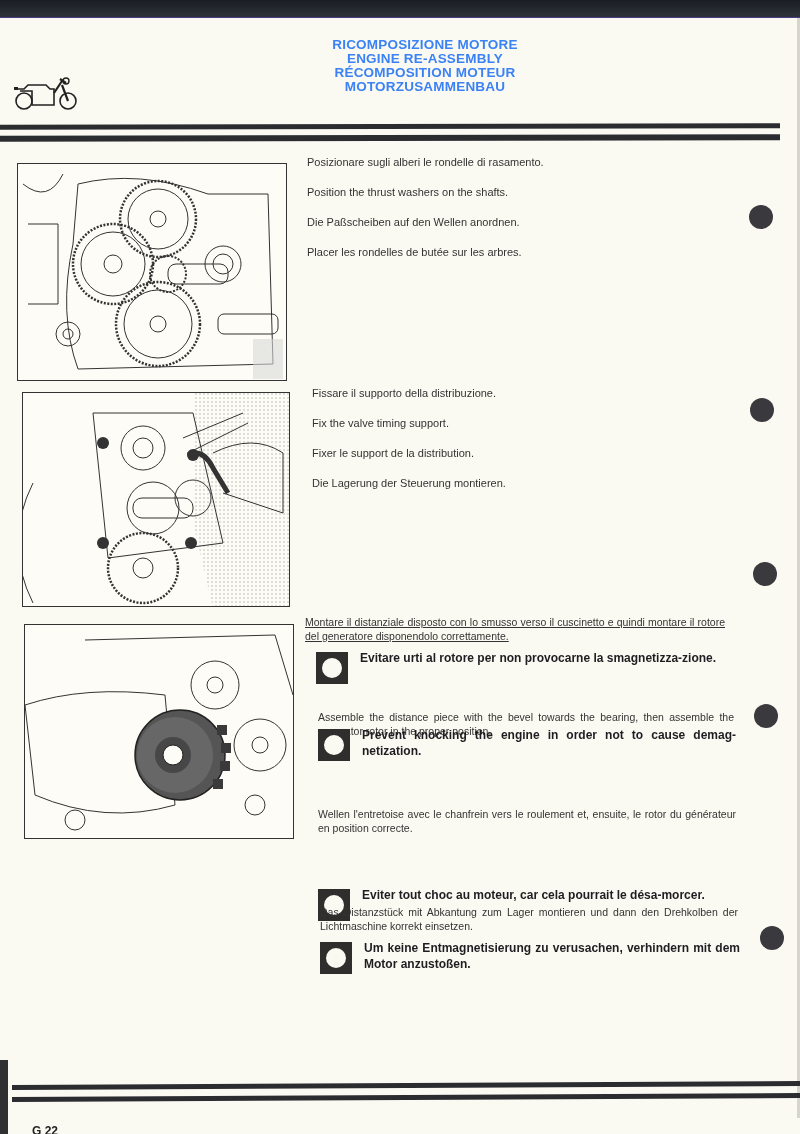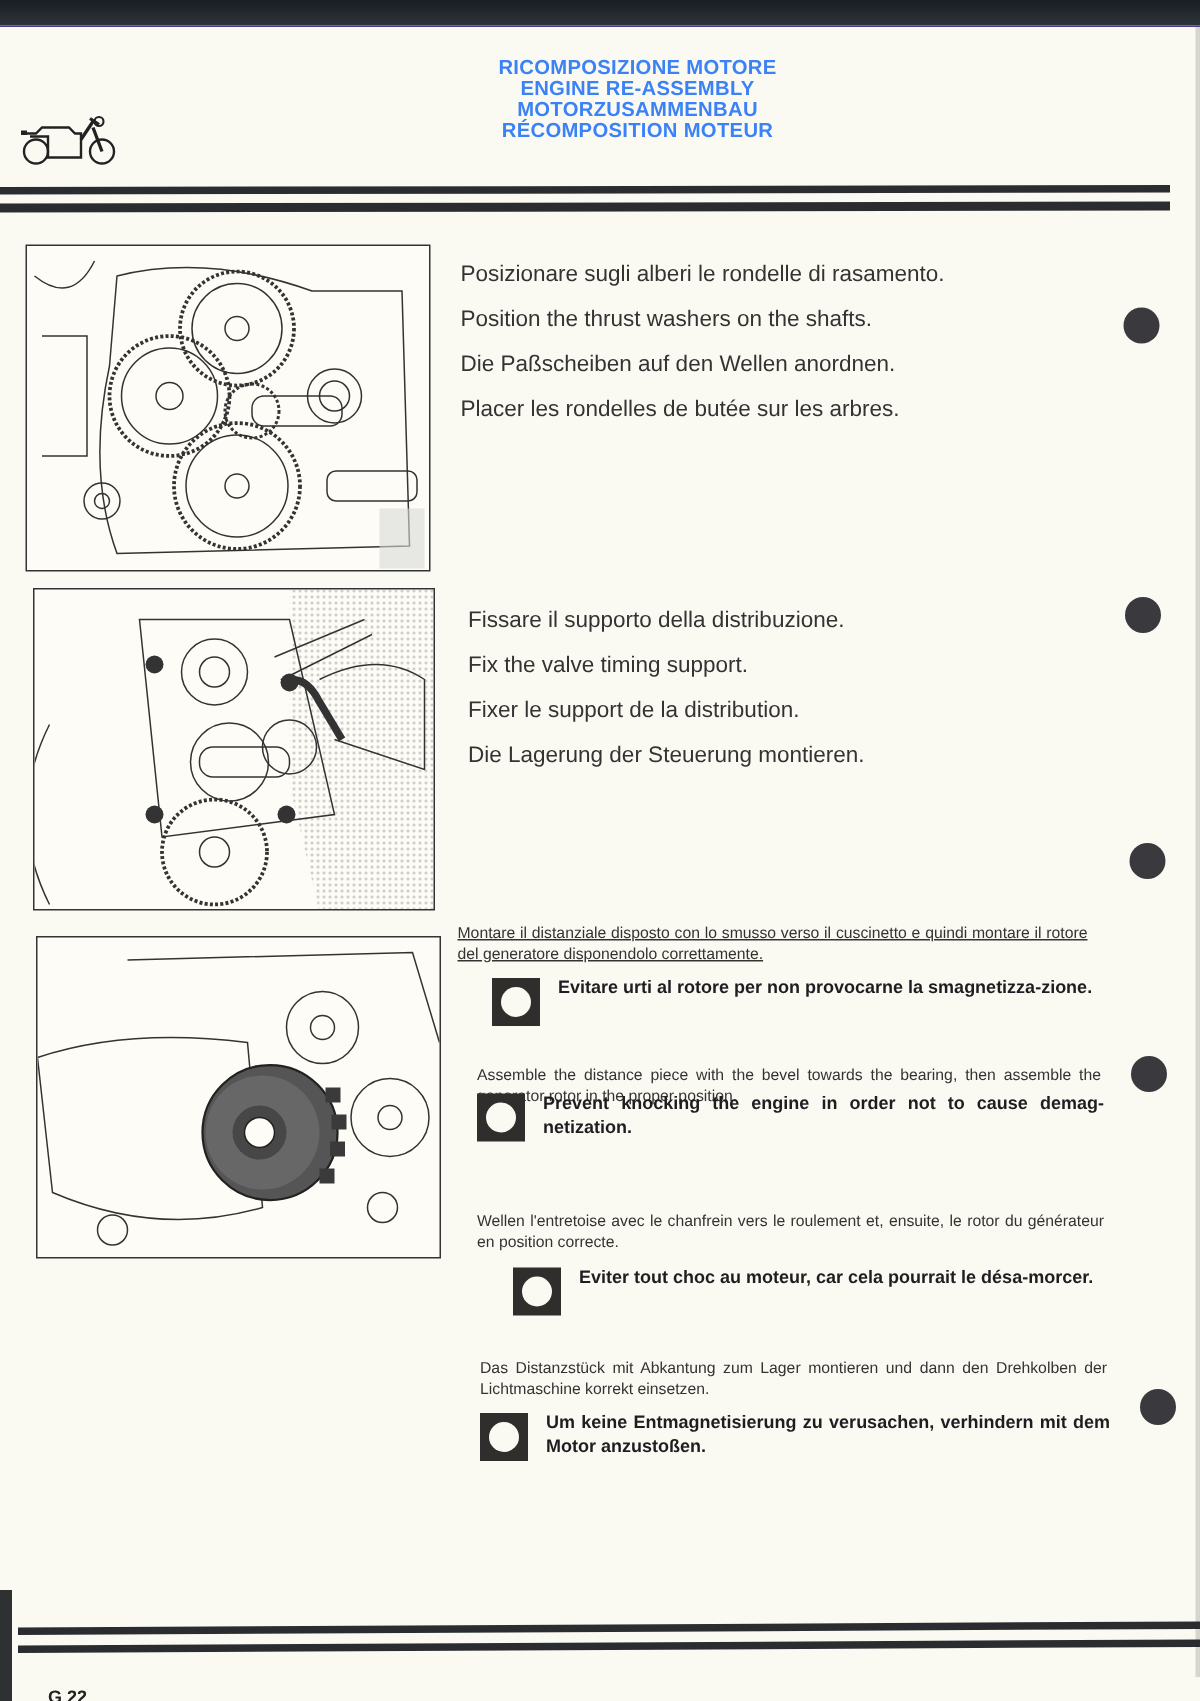--- a/index.html
+++ b/index.html
@@ -39,21 +39,21 @@
     .rule.f1 { left: 12px; top: 1083px; width: 788px; transform: rotate(-0.3deg); }
     .rule.f2 { left: 12px; top: 1095px; width: 788px; transform: rotate(-0.3deg); }
 
     .figure {
       position: absolute; border: 1.5px solid #333; background: #fdfcf6; overflow: hidden;
     }
     .fig1 { left: 17px; top: 163px; width: 270px; height: 218px; }
     .fig2 { left: 22px; top: 392px; width: 268px; height: 215px; }
     .fig3 { left: 24px; top: 624px; width: 270px; height: 215px; }
 
-    .text-block { position: absolute; font-size: 15px; line-height: 13px; color: #333; margin-top: 20px; }
+    .text-block { position: absolute; font-size: 11px; line-height: 13px; color: #333; }
     .text-block p { margin-bottom: 17px; }
     .tb1 { left: 307px; top: 156px; width: 400px; }
     .tb2 { left: 312px; top: 387px; width: 400px; }
 
     .para {
       position: absolute; font-size: 10.5px; line-height: 13.5px; color: #333;
       text-align: justify;
     }
     .warn {
       position: absolute; display: flex; align-items: flex-start;
@@ -91,22 +91,22 @@
   <circle cx="58" cy="26" r="8" fill="none" stroke="#222" stroke-width="1.6"></circle>
   <path d="M6 14 L14 14 L18 10 L36 10 L40 14 L44 14 L44 30 L22 30 L22 16 L10 16" fill="none" stroke="#222" stroke-width="1.6"></path>
   <path d="M44 18 L52 6 M50 4 L56 8 M52 10 L58 26" fill="none" stroke="#222" stroke-width="2.2"></path>
   <circle cx="56" cy="6" r="3" fill="none" stroke="#222" stroke-width="1.4"></circle>
   <rect x="4" y="12" width="4" height="3" fill="#222"></rect>
 </svg>
 
 <div class="header-titles">
   <div>RICOMPOSIZIONE  MOTORE</div>
   <div>ENGINE  RE-ASSEMBLY</div>
+  <div>RÉCOMPOSITION  MOTEUR</div>
   <div>MOTORZUSAMMENBAU</div>
-  <div>RÉCOMPOSITION  MOTEUR</div>
 </div>
 
 <div class="rule h1"></div>
 <div class="rule h2"></div>
 
 <div class="figure fig1">
   <svg width="270" height="218" viewBox="0 0 270 218">
     <g fill="none" stroke="#333" stroke-width="1">
       <path d="M60 20 Q120 5 190 30 L250 30 L255 200 L60 205 Q40 150 55 80 Z"></path>
       <circle cx="140" cy="55" r="38" stroke-dasharray="2 1.5" stroke-width="2.5"></circle>
@@ -194,37 +194,37 @@
     <g fill="#3a3a3a">
       <rect x="192" y="100" width="10" height="10"></rect>
       <rect x="196" y="118" width="10" height="10"></rect>
       <rect x="195" y="136" width="10" height="10"></rect>
       <rect x="188" y="154" width="10" height="10"></rect>
     </g>
   </svg>
 </div>
 
 <div class="para" style="left:305px; top:616px; width:420px;text-decoration:underline;">Montare il distanziale disposto con lo smusso verso il cuscinetto e quindi montare il rotore del generatore disponendolo correttamente.</div>
-<div class="warn" style="left:316px; top:650px; width:420px;margin-left:12px;">
+<div class="warn" style="left:316px; top:650px; width:420px;">
   <div class="warn-icon">
       <span></span>
     </div>
   <div class="warn-text">Evitare urti al rotore per non provocarne la smagnetizza-zione.</div>
 </div>
 
 <div class="para" style="left:318px; top:711px; width:416px;">Assemble the distance piece with the bevel towards the bearing, then assemble the generator rotor in the proper position.</div>
 <div class="warn" style="left:318px; top:727px; width:418px;justify-content:space-between;">
   <div class="warn-icon">
       <span></span>
     </div>
   <div class="warn-text">Prevent knocking the engine in order not to cause demag-netization.</div>
 </div>
 
 <div class="para" style="left:318px; top:808px; width:418px;">Wellen l'entretoise avec le chanfrein vers le roulement et, ensuite, le rotor du générateur en position correcte.</div>
-<div class="warn" style="left:318px; top:843px; width:418px;margin-left:24px;">
+<div class="warn" style="left:318px; top:887px; width:418px;">
   <div class="warn-icon">
       <span></span>
     </div>
   <div class="warn-text">Eviter tout choc au moteur, car cela pourrait le désa-morcer.</div>
 </div>
 
 <div class="para" style="left:320px; top:906px; width:418px;">Das Distanzstück mit Abkantung zum Lager montieren und dann den Drehkolben der Lichtmaschine korrekt einsetzen.</div>
 <div class="warn" style="left:320px; top:940px; width:420px;">
   <div class="warn-icon">
       <span></span>

